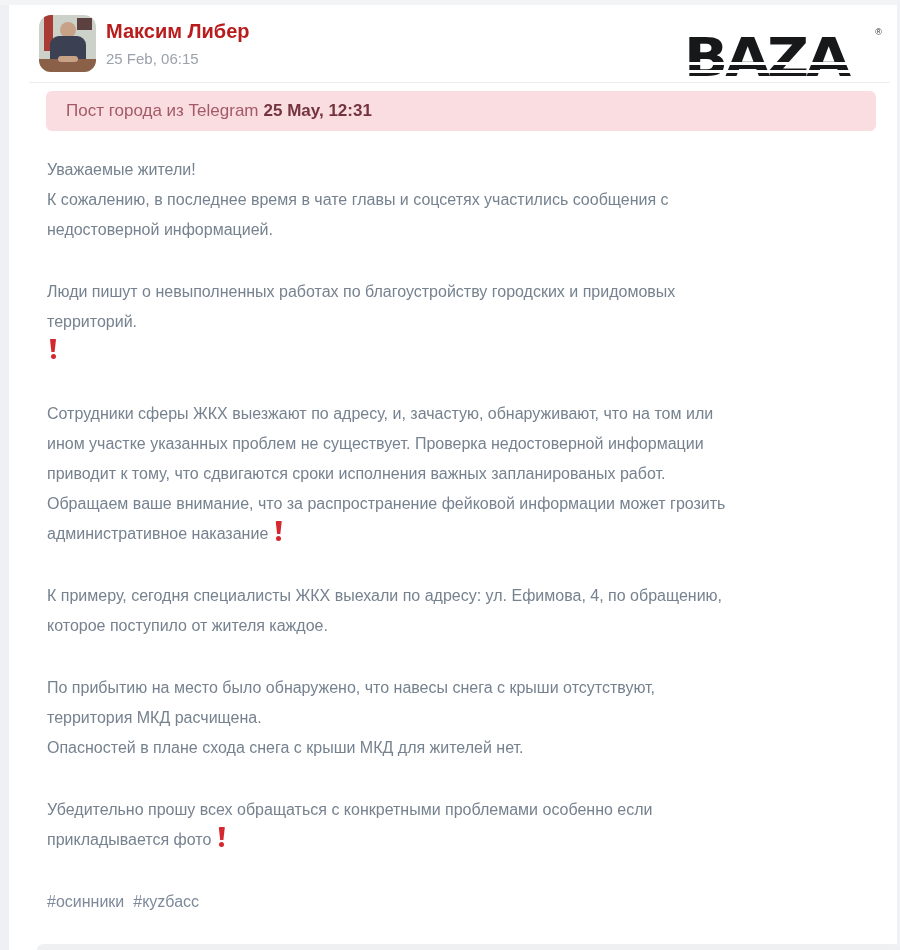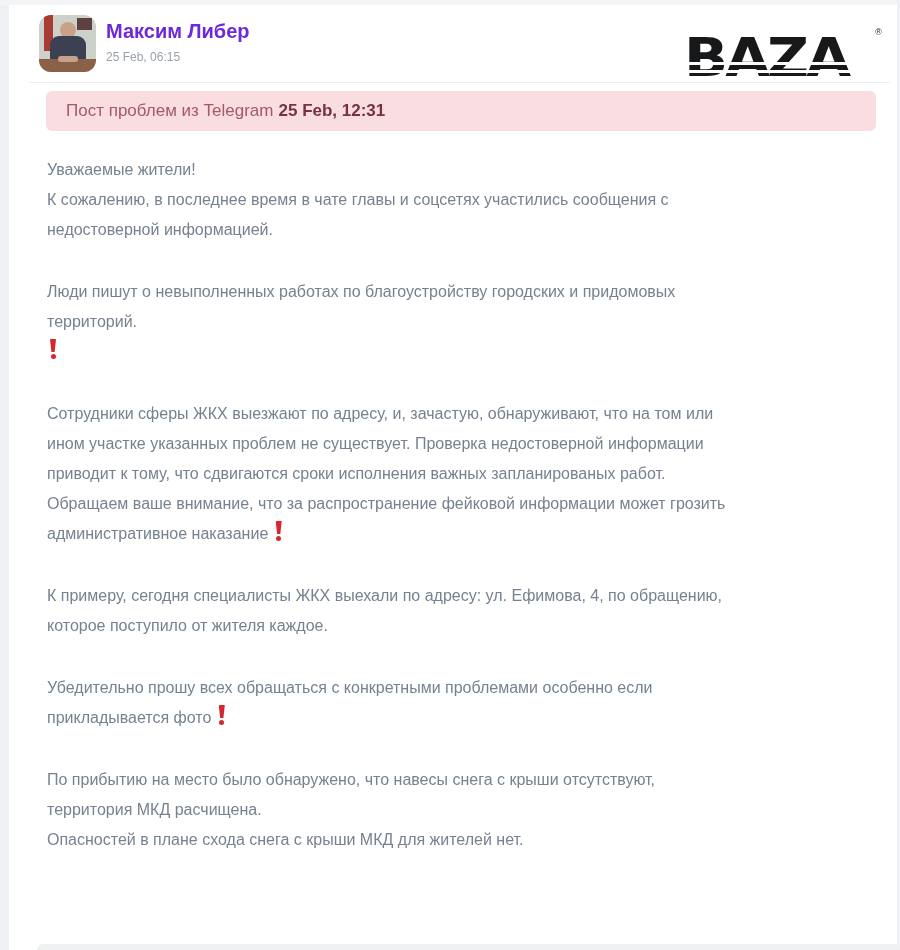--- a/index.html
+++ b/index.html
@@ -17,22 +17,22 @@
 
   
   .avatar{position:absolute;left:30px;top:10px;width:57px;height:57px;border-radius:12px;overflow:hidden;background:#ccd2ca;}
   .av-flag{position:absolute;left:5px;top:0;width:9px;height:36px;background:#a93b35;}
   .av-frame{position:absolute;right:4px;top:3px;width:15px;height:12px;background:#5d4040;}
   .av-head{position:absolute;left:50%;transform:translateX(-50%);top:7px;width:16px;height:16px;border-radius:50%;background:#c8a287;}
   .av-body{position:absolute;left:50%;transform:translateX(-50%);top:21px;width:36px;height:24px;border-radius:9px 9px 0 0;background:#3b4152;}
   .av-desk{position:absolute;left:0;bottom:0;width:100%;height:13px;background:#8a6148;}
   .av-hands{position:absolute;left:50%;transform:translateX(-50%);bottom:10px;width:20px;height:6px;border-radius:3px;background:#c8a287;}
 
-  .author-name{position:absolute;left:97px;top:15px;font-size:20px;font-weight:bold;color:#6d28d9;}
-  .post-date{position:absolute;left:97px;top:45px;font-size:12px;color:#9fa6ae;color:#9aa2ab;}
+  .author-name{position:absolute;left:97px;top:15px;font-size:20px;font-weight:bold;color:#b91c1c;}
+  .post-date{position:absolute;left:97px;top:45px;font-size:15px;color:#9fa6ae;color:#9aa2ab;}
 
   
   .logo{position:absolute;top:24px;right:24px;width:192px;height:62px;}
   .logo-text{
     position:absolute;left:0;top:0;
     font-family:"DejaVu Sans",sans-serif;font-weight:900;font-size:58px;line-height:62px;
     letter-spacing:-3px;color:#17181a;transform:scaleY(0.92);transform-origin:top left;
   }
   .logo-stripes{position:absolute;left:-2px;right:-2px;top:33px;height:24px;
     background:repeating-linear-gradient(to bottom,#ffffff 0 3px,rgba(255,255,255,0) 3px 7.5px);}
@@ -78,40 +78,41 @@
 
   <div class="logo">
     <span class="logo-text">BAZA</span>
     <span class="logo-stripes"></span>
     <span class="logo-reg">®</span>
   </div>
 
   <div class="header-divider"></div>
 
   <div class="banner">
-    <span>Пост проблем из Telegram</span><b>25 Feb, 12:31</b>
+    <span>Пост города из Telegram</span><b>25 May, 12:31</b>
   </div>
 
   <div class="post-body">
 
   <div class="paragraph"><span>Уважаемые жители!
 К сожалению, в последнее время в чате главы и соцсетях участились сообщения с
 недостоверной информацией.</span></div>
       <div class="paragraph"><span>Люди пишут о невыполненных работах по благоустройству городских и придомовых
 территорий.
 </span><span class="excl"><span class="excl-bar"></span><span class="excl-dot"></span></span></div>
       <div class="paragraph"><span>Сотрудники сферы ЖКХ выезжают по адресу, и, зачастую, обнаруживают, что на том или
 ином участке указанных проблем не существует. Проверка недостоверной информации
 приводит к тому, что сдвигаются сроки исполнения важных запланированых работ.
 Обращаем ваше внимание, что за распространение фейковой информации может грозить
 административное наказание </span><span class="excl"><span class="excl-bar"></span><span class="excl-dot"></span></span></div>
       <div class="paragraph"><span>К примеру, сегодня специалисты ЖКХ выехали по адресу: ул. Ефимова, 4, по обращению,
 которое поступило от жителя каждое.</span></div>
-      <div class="paragraph"><span>Убедительно прошу всех обращаться с конкретными проблемами особенно если
-прикладывается фото </span><span class="excl"><span class="excl-bar"></span><span class="excl-dot"></span></span></div>
       <div class="paragraph"><span>По прибытию на место было обнаружено, что навесы снега с крыши отсутствуют,
 территория МКД расчищена.
 Опасностей в плане схода снега с крыши МКД для жителей нет.</span></div>
+      <div class="paragraph"><span>Убедительно прошу всех обращаться с конкретными проблемами особенно если
+прикладывается фото </span><span class="excl"><span class="excl-bar"></span><span class="excl-dot"></span></span></div>
+      <div class="hashtags"><span class="hashtag">#осинники</span><span class="hashtag">#куzбасс</span></div>
     </div>
 
 </div>
 <div class="edge-right"></div>
 <div class="next-card-edge"></div>
 
 </body></html>

